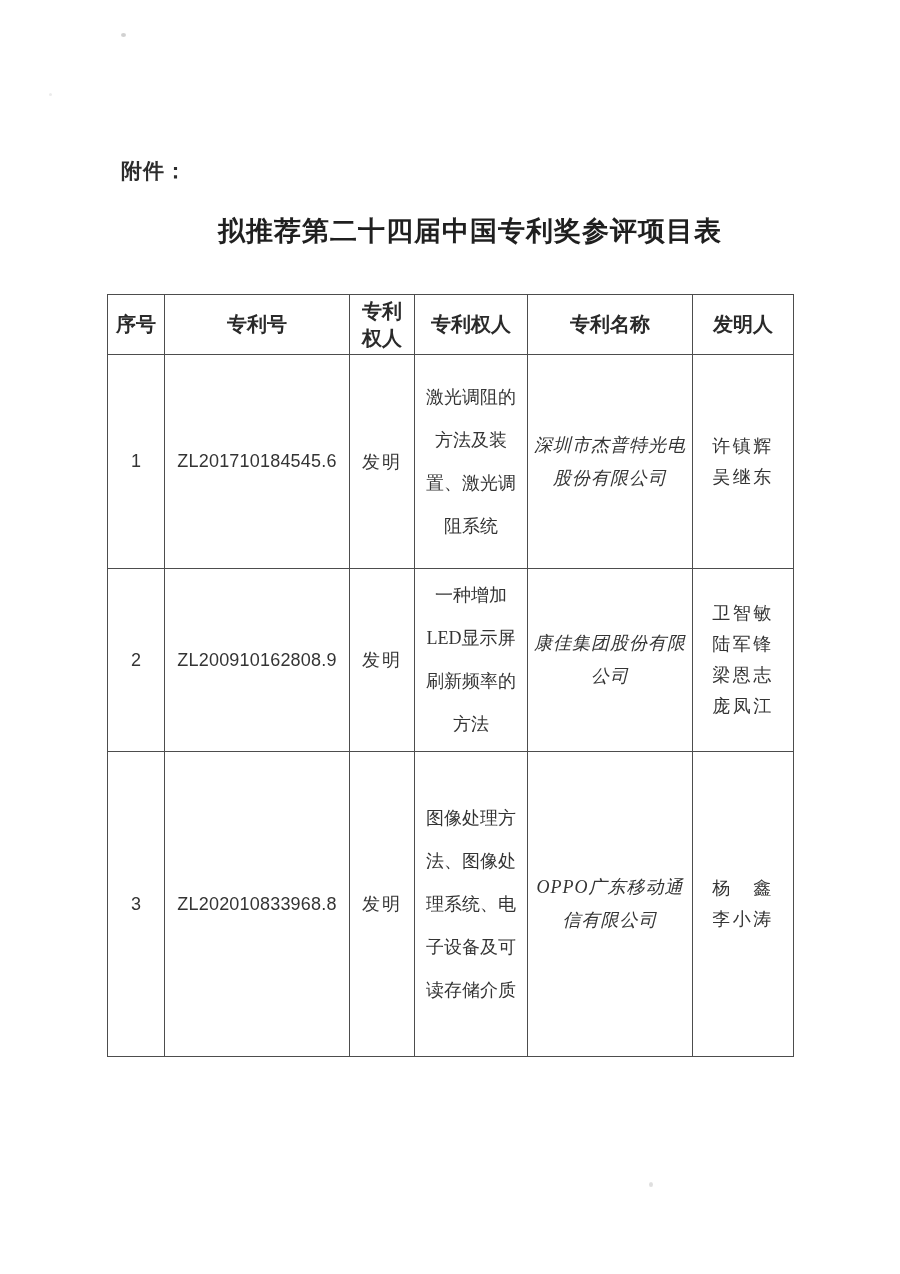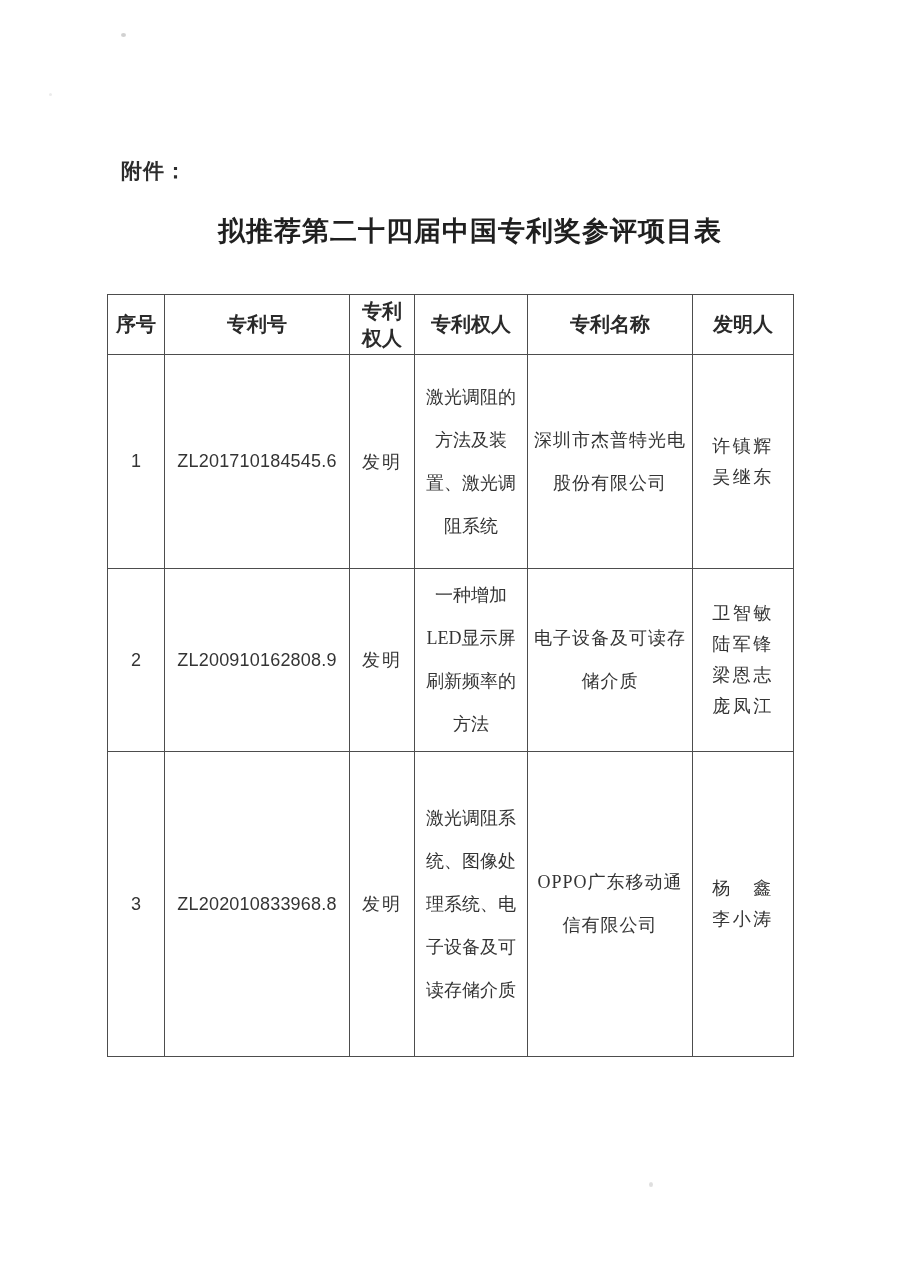--- a/index.html
+++ b/index.html
@@ -78,22 +78,23 @@
   }
   .cell-type { letter-spacing: 2px; margin-top: 44px; }
   .cell-name {
     text-align: justify;
     text-align-last: center;
     padding: 0 9px;
     line-height: 43px;
   }
   .cell-patentee {
     padding: 0 8px;
-    line-height: 43px;
+    line-height: 33px;
     letter-spacing: 1px;
+    font-style: italic;
   }
   .cell-inventors {
     white-space: pre-line;
     line-height: 31px;
     letter-spacing: 2.5px;
   }
 
   
   .speck { position: absolute; border-radius: 50%; pointer-events: none; }
   .speck-1 { left: 121px; top: 33px;  width: 5px; height: 4px; background: rgba(90,90,90,0.28); }
@@ -136,31 +137,31 @@
           <td class="cell-name">激光调阻的方法及装置、激光调阻系统</td>
           <td class="cell-patentee">深圳市杰普特光电股份有限公司</td>
           <td class="cell-inventors">许镇辉
 吴继东</td>
         </tr>
         <tr>
           <td class="cell-no">2</td>
           <td class="cell-patent-no">ZL200910162808.9</td>
           <td class="cell-type">发明</td>
           <td class="cell-name">一种增加LED显示屏刷新频率的方法</td>
-          <td class="cell-patentee">电子设备及可读存储介质</td>
+          <td class="cell-patentee">康佳集团股份有限公司</td>
           <td class="cell-inventors">卫智敏
 陆军锋
 梁恩志
 庞凤江</td>
         </tr>
         <tr>
           <td class="cell-no">3</td>
           <td class="cell-patent-no">ZL202010833968.8</td>
           <td class="cell-type">发明</td>
-          <td class="cell-name">激光调阻系统、图像处理系统、电子设备及可读存储介质</td>
+          <td class="cell-name">图像处理方法、图像处理系统、电子设备及可读存储介质</td>
           <td class="cell-patentee">OPPO广东移动通信有限公司</td>
           <td class="cell-inventors">杨　鑫
 李小涛</td>
         </tr>
       </tbody>
   </table>
 
   <div class="speck speck-1"></div>
   <div class="speck speck-2"></div>
   <div class="speck speck-3"></div>

